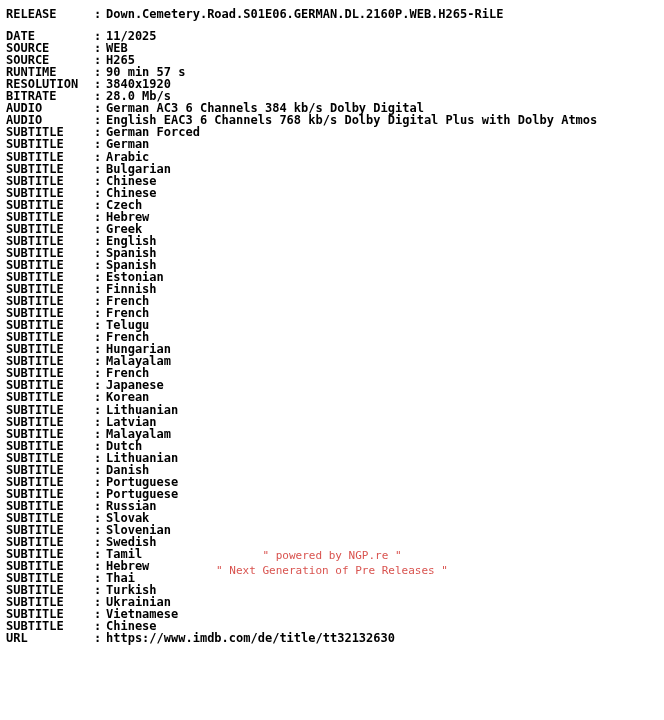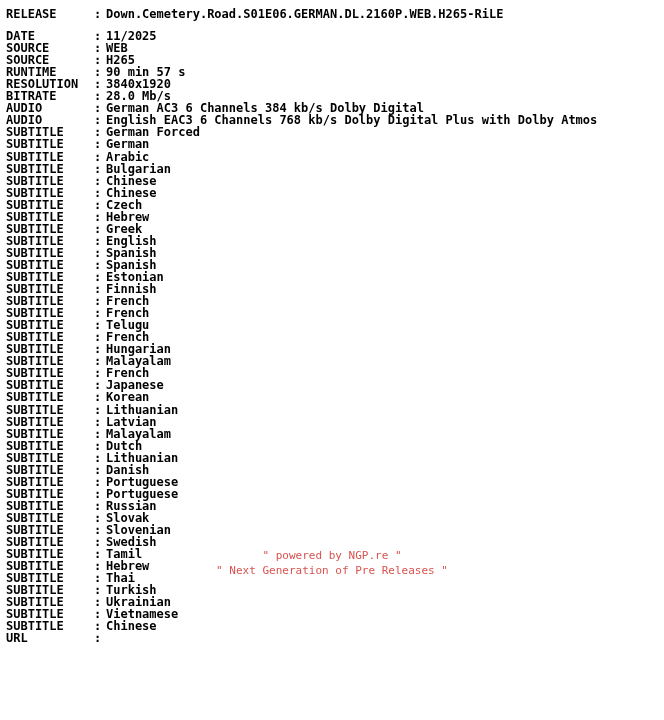--- a/index.html
+++ b/index.html
@@ -116,21 +116,21 @@
       <div class="row"><span class="key">SUBTITLE</span><span class="sep">:</span><span class="val">Slovak</span></div>
       <div class="row"><span class="key">SUBTITLE</span><span class="sep">:</span><span class="val">Slovenian</span></div>
       <div class="row"><span class="key">SUBTITLE</span><span class="sep">:</span><span class="val">Swedish</span></div>
       <div class="row"><span class="key">SUBTITLE</span><span class="sep">:</span><span class="val">Tamil</span></div>
       <div class="row"><span class="key">SUBTITLE</span><span class="sep">:</span><span class="val">Hebrew</span></div>
       <div class="row"><span class="key">SUBTITLE</span><span class="sep">:</span><span class="val">Thai</span></div>
       <div class="row"><span class="key">SUBTITLE</span><span class="sep">:</span><span class="val">Turkish</span></div>
       <div class="row"><span class="key">SUBTITLE</span><span class="sep">:</span><span class="val">Ukrainian</span></div>
       <div class="row"><span class="key">SUBTITLE</span><span class="sep">:</span><span class="val">Vietnamese</span></div>
       <div class="row"><span class="key">SUBTITLE</span><span class="sep">:</span><span class="val">Chinese</span></div>
-      <div class="row"><span class="key">URL</span><span class="sep">:</span></div>
+      <div class="row"><span class="key">URL</span><span class="sep">:</span><span class="val">https://www.imdb.com/de/title/tt32132630</span></div>
     </div>
 
   <div class="footer" style="color: rgb(217, 83, 79);">
     <div>" powered by NGP.re "</div>
     <div>" Next Generation of Pre Releases "</div>
   </div>
 
 </div>
 
 </body></html>

